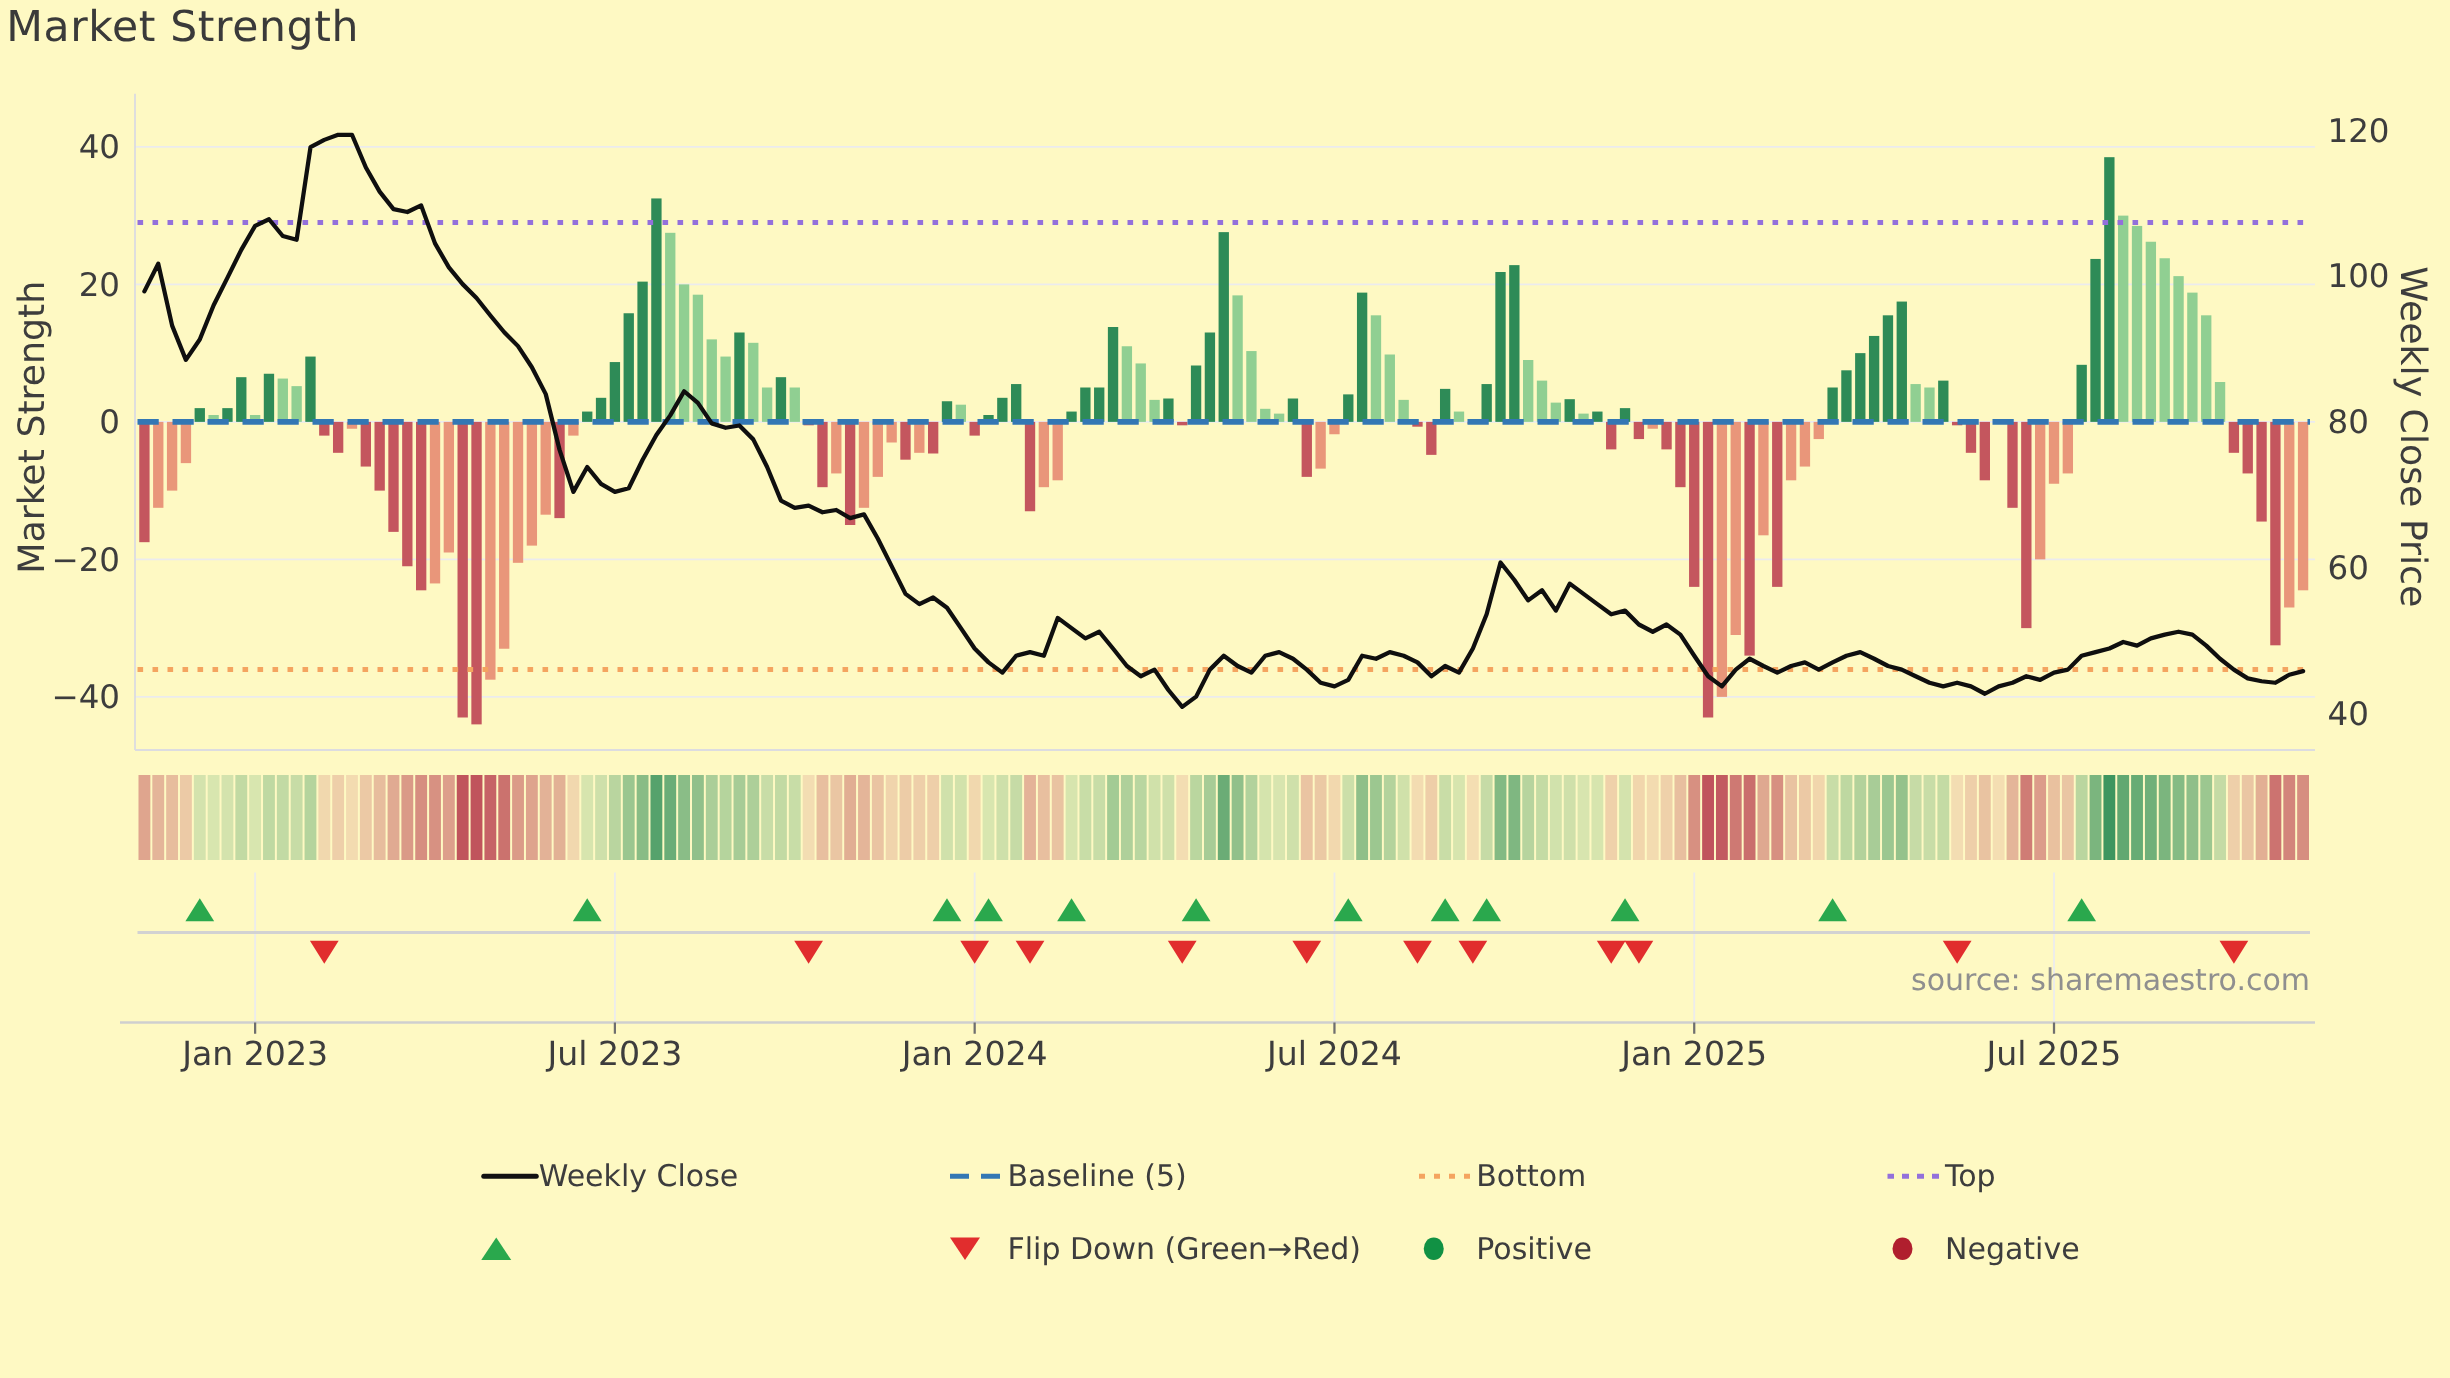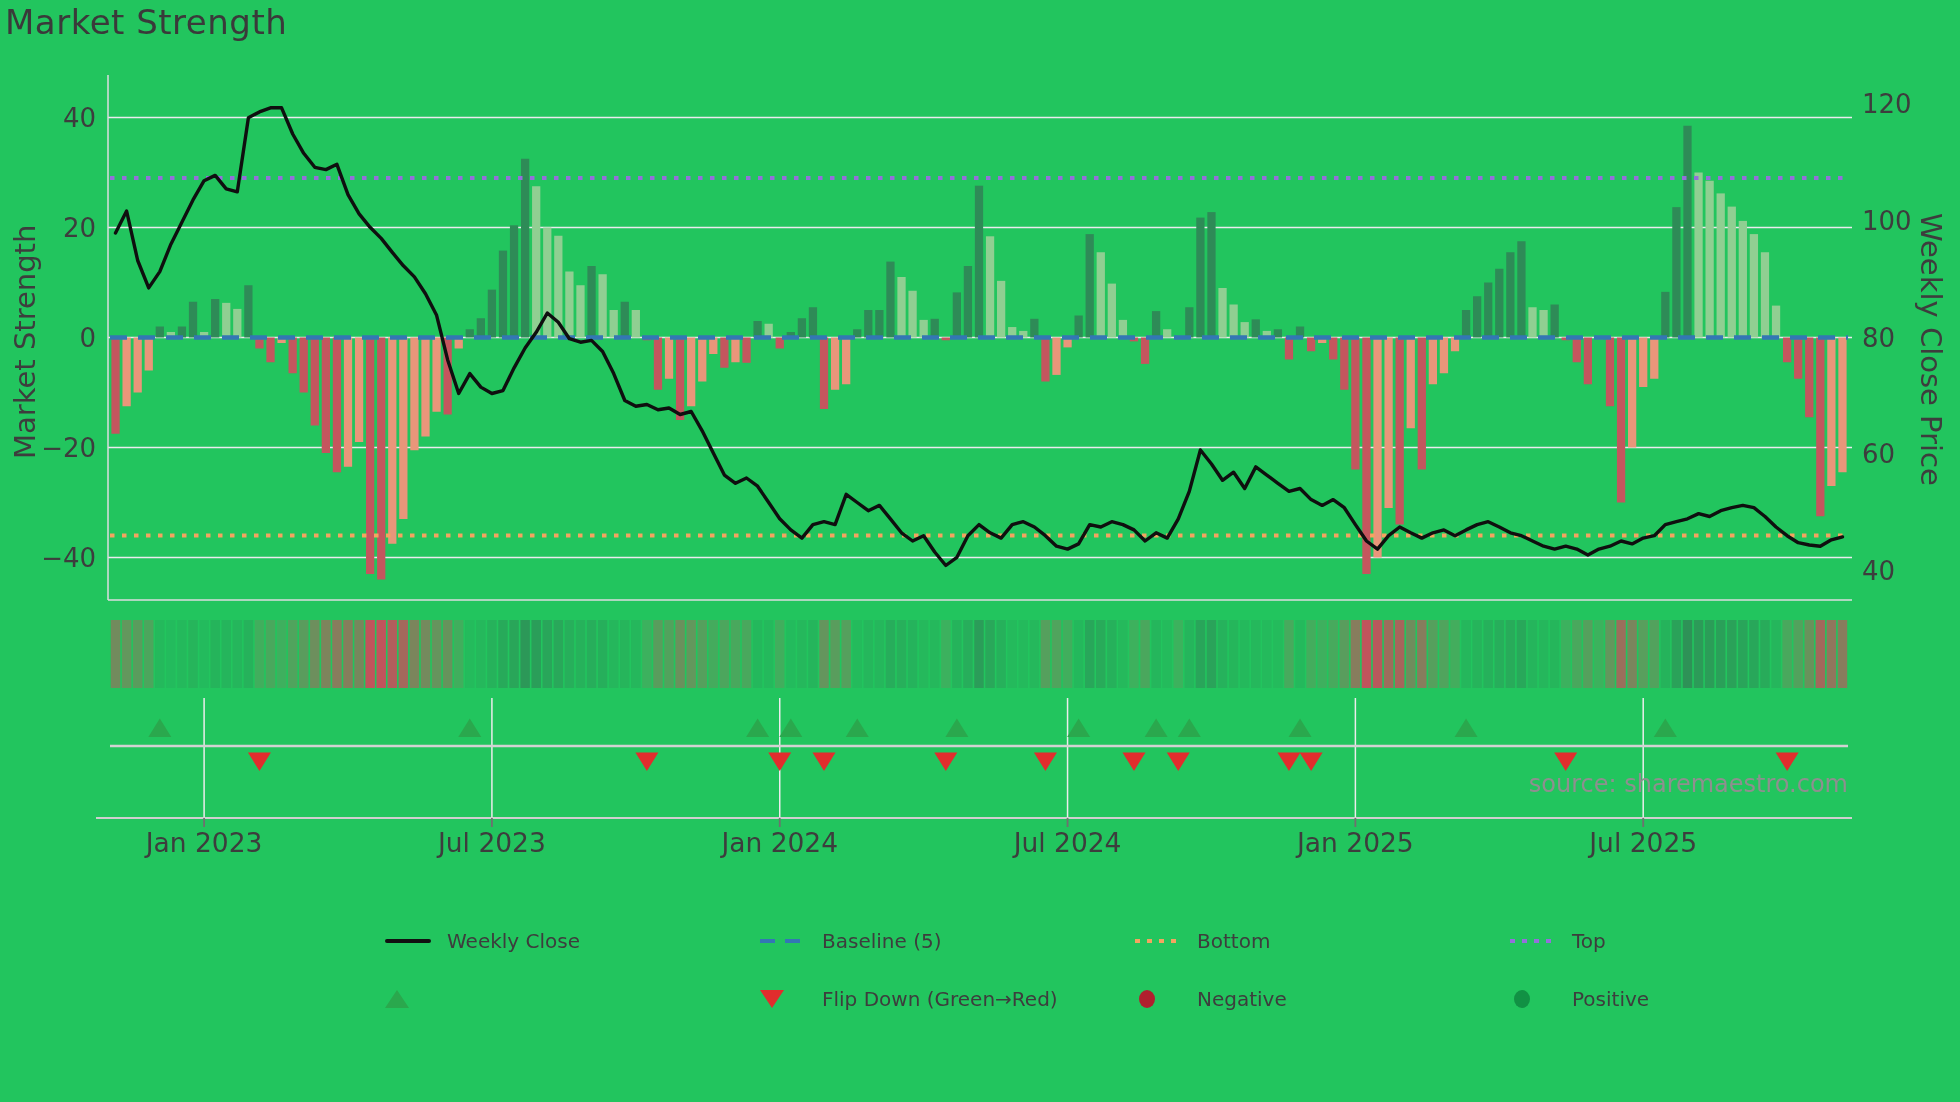--- a/index.html
+++ b/index.html
@@ -1,36 +1,36 @@
 <!DOCTYPE html>
 <html><head>
 <meta charset="utf-8">
 <style>
   html,body{margin:0;padding:0;background:#fff;}
-  .stage{position:relative;width:1960px;height:1102px;background:#22c55e;
+  .stage{position:relative;width:1960px;height:1102px;background:#fef9c3;
          font-family:"DejaVu Sans",sans-serif;overflow:hidden;}
   .page-title{position:absolute;left:5px;top:2px;font-size:34px;font-weight:400;
               color:#3a3a3a;letter-spacing:.5px;}
   .ylabel-left{position:absolute;left:8px;top:177px;height:330px;
                writing-mode:vertical-rl;transform:rotate(180deg);
                display:flex;align-items:center;justify-content:center;
                font-size:29px;color:#3d3d3d;}
   .ylabel-right{position:absolute;left:1914px;top:134px;height:430px;
                 writing-mode:vertical-rl;
                 display:flex;align-items:center;justify-content:center;
                 font-size:29px;color:#3d3d3d;}
   svg text{font-family:"DejaVu Sans",sans-serif;}
   .tick{font-size:26px;fill:#3d3d3d;}
   .xtick{font-size:26.5px;fill:#3d3d3d;}
   .source{font-size:24px;fill:#8f8f8f;}
   .legend{position:absolute;left:385px;top:918px;display:grid;
           grid-template-columns:repeat(4,375px);row-gap:12px;}
   .legend-item{display:flex;align-items:center;height:46px;}
   .sw{width:46px;flex:0 0 46px;display:flex;align-items:center;}
-  .legend-label{font-size:20px;color:#3d3d3d;margin-left:16px;white-space:nowrap;}
+  .legend-label{font-size:24px;color:#3d3d3d;white-space:nowrap;}
   .line-black{width:46px;height:4px;background:#111;border-radius:2px;}
   .dash-blue{width:46px;height:4px;
     background:repeating-linear-gradient(90deg,#3377b4 0 15px,transparent 15px 25px);}
   .dot-purple{width:46px;height:4px;
     background:repeating-linear-gradient(90deg,#9370db 0 5px,transparent 5px 12px);}
   .dot-orange{width:46px;height:4px;
     background:repeating-linear-gradient(90deg,#f4a460 0 5px,transparent 5px 12px);}
   .tri-up{width:0;height:0;border-left:12px solid transparent;
           border-right:12px solid transparent;border-bottom:18px solid #2aa84d;}
   .tri-down{width:0;height:0;border-left:12px solid transparent;
@@ -478,25 +478,25 @@
         </span>
     </div>
     <div class="legend-item">
       <span class="sw">
           <span class="tri-down"></span>
         </span>
       <span class="legend-label">Flip Down (Green→Red)</span>
     </div>
     <div class="legend-item">
       <span class="sw">
+          <span class="dot-pos"></span>
+        </span>
+      <span class="legend-label">Positive</span>
+    </div>
+    <div class="legend-item">
+      <span class="sw">
           <span class="dot-neg"></span>
         </span>
       <span class="legend-label">Negative</span>
     </div>
-    <div class="legend-item">
-      <span class="sw">
-          <span class="dot-pos"></span>
-        </span>
-      <span class="legend-label">Positive</span>
-    </div>
   </div>
 
 </div>
 
 </body></html>

